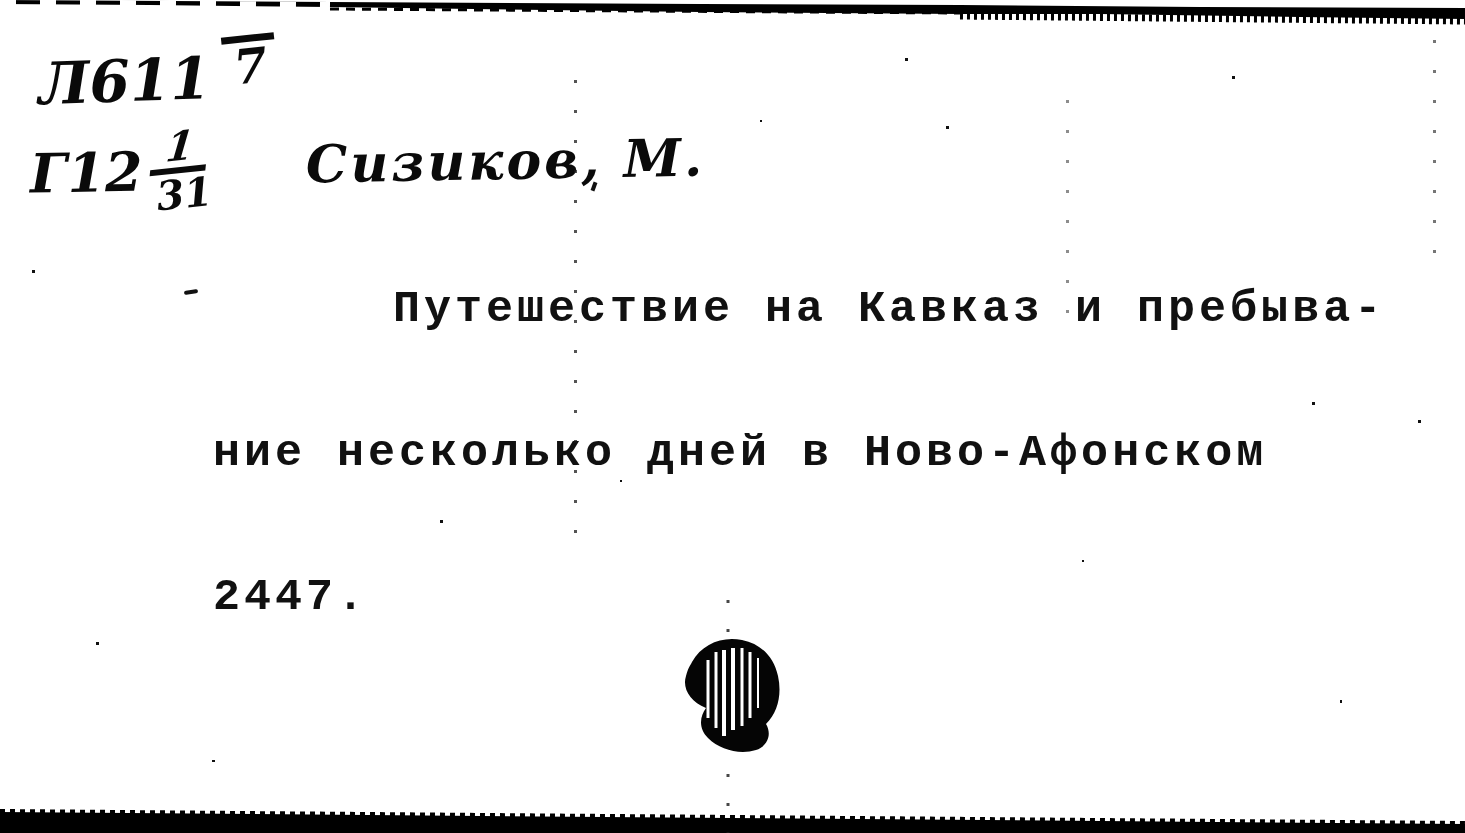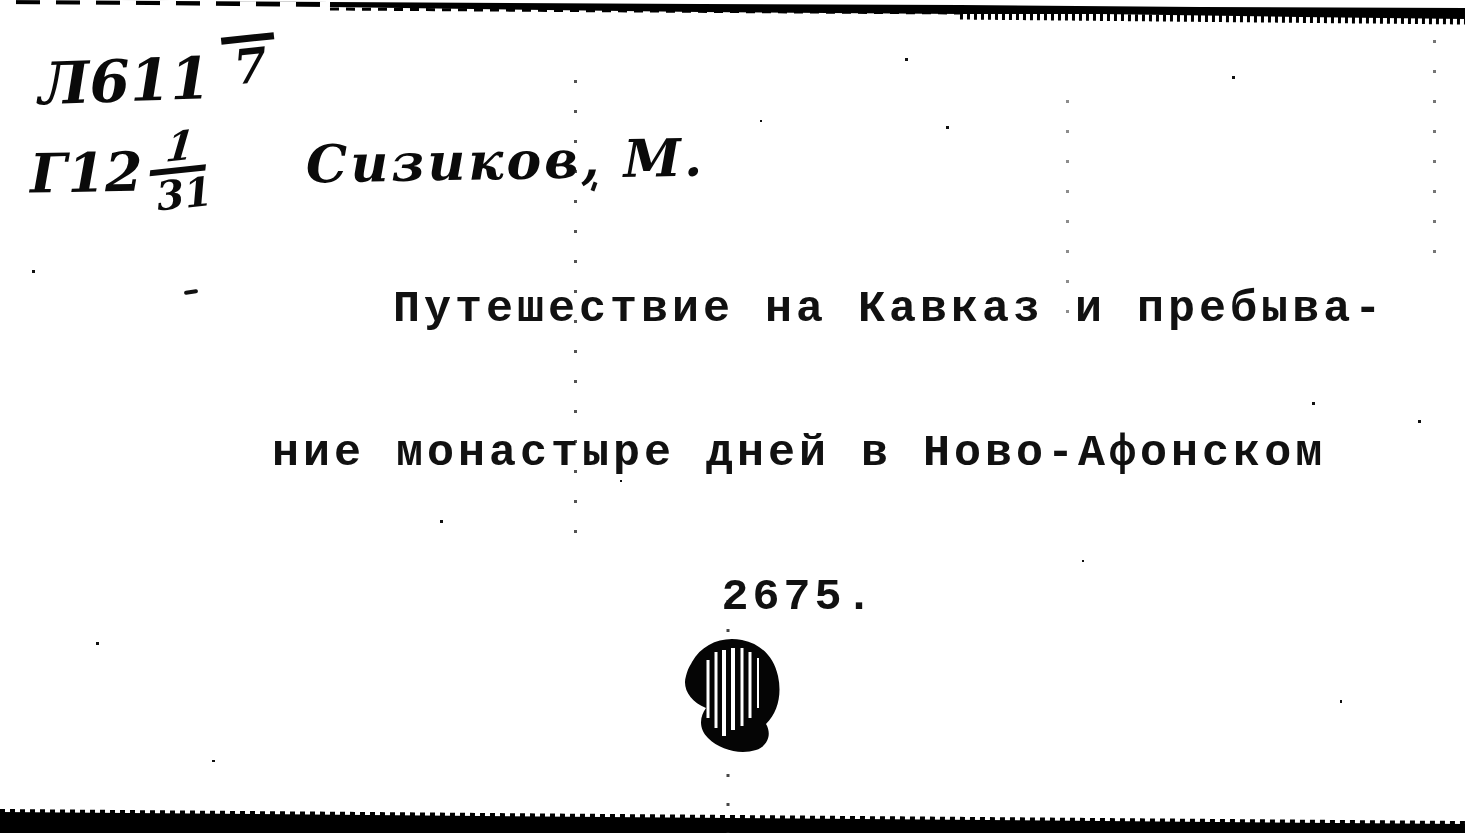--- a/index.html
+++ b/index.html
@@ -85,21 +85,21 @@
     position: absolute;
     left: 213px; top: 190px;
     font-family: "Liberation Mono", "DejaVu Sans Mono", monospace;
     font-size: 45px;
     font-weight: bold;
     letter-spacing: 4px;
     line-height: 48px;
     color: #111111;
     white-space: pre;
   }
-  .typed .line { height: 48px; text-align: center; }
+  .typed .line { height: 48px; }
   .typed .indent-first { padding-left: 180px; }
 
   
   .blot { position: absolute; left: 660px; top: 600px; pointer-events: none; }
 
   
   .dotline {
     position: absolute;
     width: 3px;
     background-image: repeating-linear-gradient(180deg, #1a1a1a 0 3px, transparent 3px 30px);
@@ -134,22 +134,22 @@
   </div>
 
   <div class="callnum callnum-2">
     <span>Г12</span><span class="frac-stack"><span class="num">1</span><span class="den">31</span></span>
   </div>
 
   <div class="author">Сизиков, М.</div>
 
   <div class="typed">
     <div class="line indent-first">Путешествие на Кавказ и пребыва-</div>
-    <div class="line">ние монастыре дней в Ново-Афонском</div>
-    <div class="line">2675.</div>
+    <div class="line">ние несколько дней в Ново-Афонском</div>
+    <div class="line">2447.</div>
     
   </div>
 
   <svg class="blot" width="160" height="240" viewBox="0 0 160 240" xmlns="http://www.w3.org/2000/svg">
 
     <line x1="68" y1="0" x2="68" y2="233" stroke="#1a1a1a" stroke-width="3" stroke-dasharray="3 26" opacity="0.8"></line>
     <path d="M32,62 C42,44 62,36 82,40 C102,44 114,58 118,76 C122,94 118,112 106,124 C112,134 108,146 96,150 C80,155 60,150 48,138 C38,128 40,116 46,108 C30,102 22,88 26,76 C28,68 30,66 32,62 Z" fill="#050505"></path>
     <g stroke="#ffffff">
       <line x1="48" y1="60" x2="48" y2="118" stroke-width="3"></line>
       <line x1="56" y1="52" x2="56" y2="128" stroke-width="3"></line>

